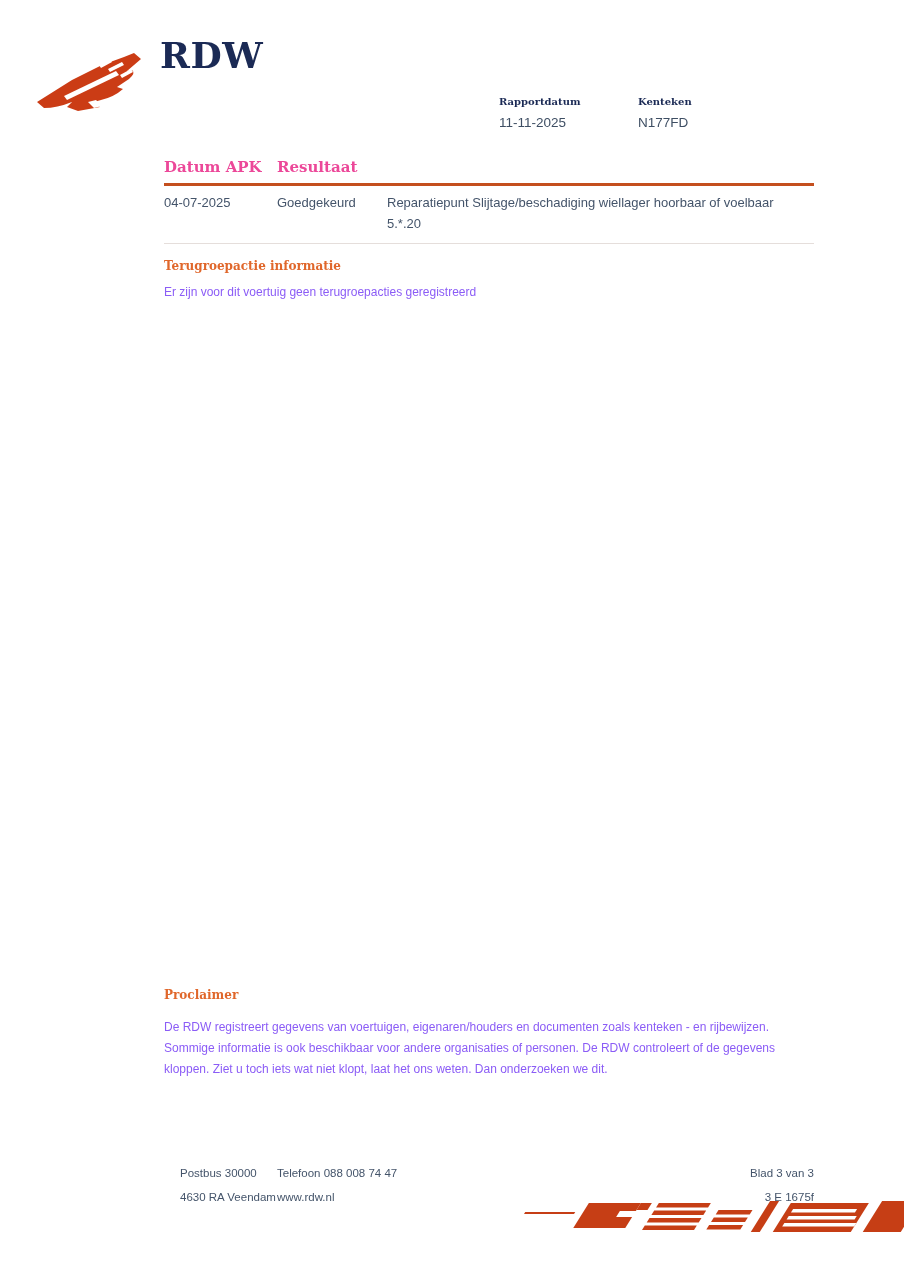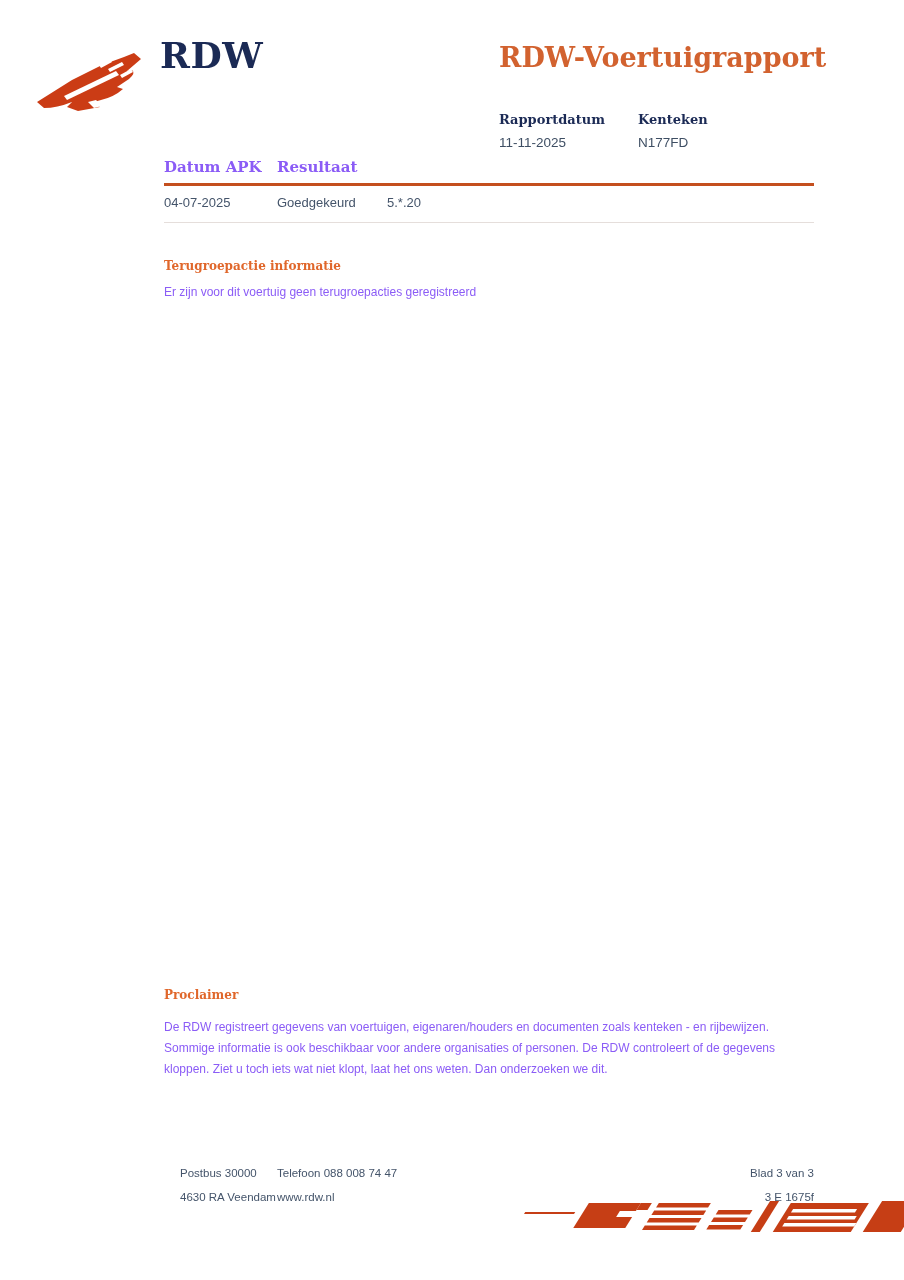--- a/index.html
+++ b/index.html
@@ -23,30 +23,30 @@
   .doc-title {
     position:absolute; left:499px; top:42px;
     font-family:"DejaVu Serif", serif; font-weight:bold;
     font-size:27px; color:#d2622f; white-space:nowrap;
   }
   .meta-block { position:absolute; top:96px; }
   .meta-rapportdatum { left:499px; }
   .meta-kenteken { left:638px; }
   .meta-label {
     font-family:"DejaVu Serif", serif; font-weight:bold;
-    font-size:13px; color:#1b2a55;margin-top:16px;
+    font-size:10px; color:#1b2a55;
   }
   .meta-value { margin-top:8px; font-size:13.5px; color:#3e4e63; }
 
   
   .apk-table { position:absolute; left:164px; top:158px; width:650px; }
   .apk-header-row {
     display:flex;
     font-family:"DejaVu Serif", serif; font-weight:bold;
-    font-size:15px; color:#8b5cf6;
+    font-size:15px; color:#ec4899;
     padding-bottom:7px;
     border-bottom:3px solid #c44f1e;
   }
   .apk-row {
     display:flex;
     padding:6px 0 9px 0;
     font-size:13px; color:#44546a; line-height:21px;
     border-bottom:1px solid #e5dedb;
   }
   .col-datum { width:113px; }
@@ -88,40 +88,40 @@
       Q21 58 8 58 Z"></path>
     <path fill="#ffffff" d="M28 46 L80 21 L83 25 L31 50 Z"></path>
     <path fill="#ffffff" d="M63 15 L74 9 L76 12 L65 18 Z"></path>
     <path fill="#ffffff" d="M72 19 L86 12 L88 15 L74 22 Z"></path>
     <path fill="#ffffff" d="M84 25 L95 19 L97 22 L86 28 Z"></path>
     <path fill="#ffffff" d="M52 52 L60 50 L66 56 L58 58 Z"></path>
   </svg>
 
   <div class="logo-text">RDW</div>
 
-  <h1 class="doc-title">RDW-Voertuigrapport</h1>
 
   <div class="meta-block meta-rapportdatum">
     <div class="meta-label">Rapportdatum</div>
     <div class="meta-value">11-11-2025</div>
   </div>
   <div class="meta-block meta-kenteken">
     <div class="meta-label">Kenteken</div>
     <div class="meta-value">N177FD</div>
   </div>
 
   <div class="apk-table">
     <div class="apk-header-row">
       <div class="col-datum">Datum APK</div>
       <div class="col-resultaat">Resultaat</div>
     </div>
     <div class="apk-row">
       <div class="col-datum">04-07-2025</div>
       <div class="col-resultaat">Goedgekeurd</div>
       <div class="col-opmerkingen">
+        <div>Reparatiepunt Slijtage/beschadiging wiellager hoorbaar of voelbaar</div>
         <div>5.*.20</div>
       </div>
     </div>
   </div>
 
   <div class="terugroepactie">
     <div class="section-heading">Terugroepactie informatie</div>
     <div class="section-body">Er zijn voor dit voertuig geen terugroepacties geregistreerd</div>
   </div>
 

